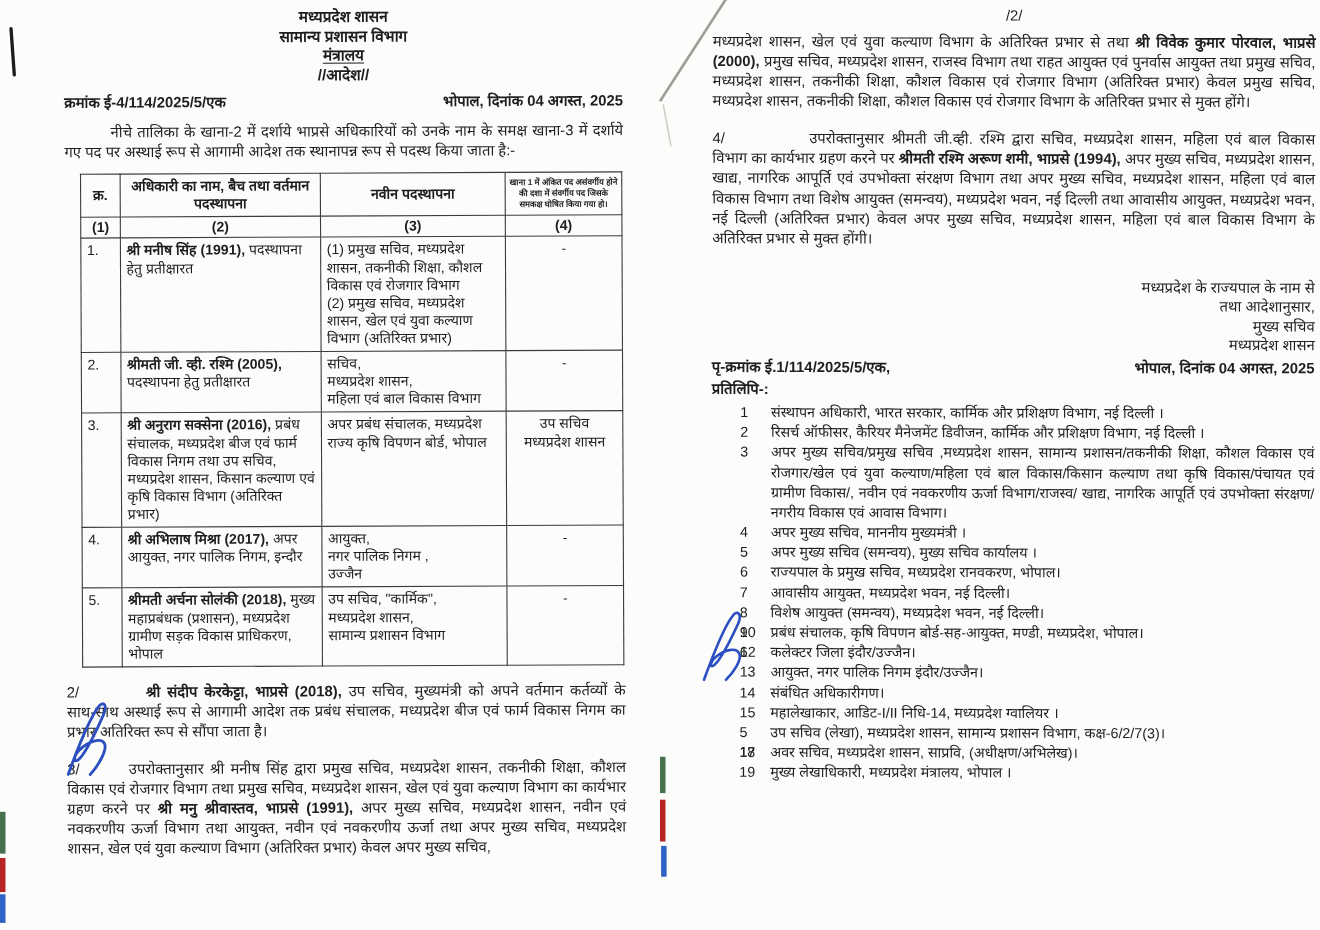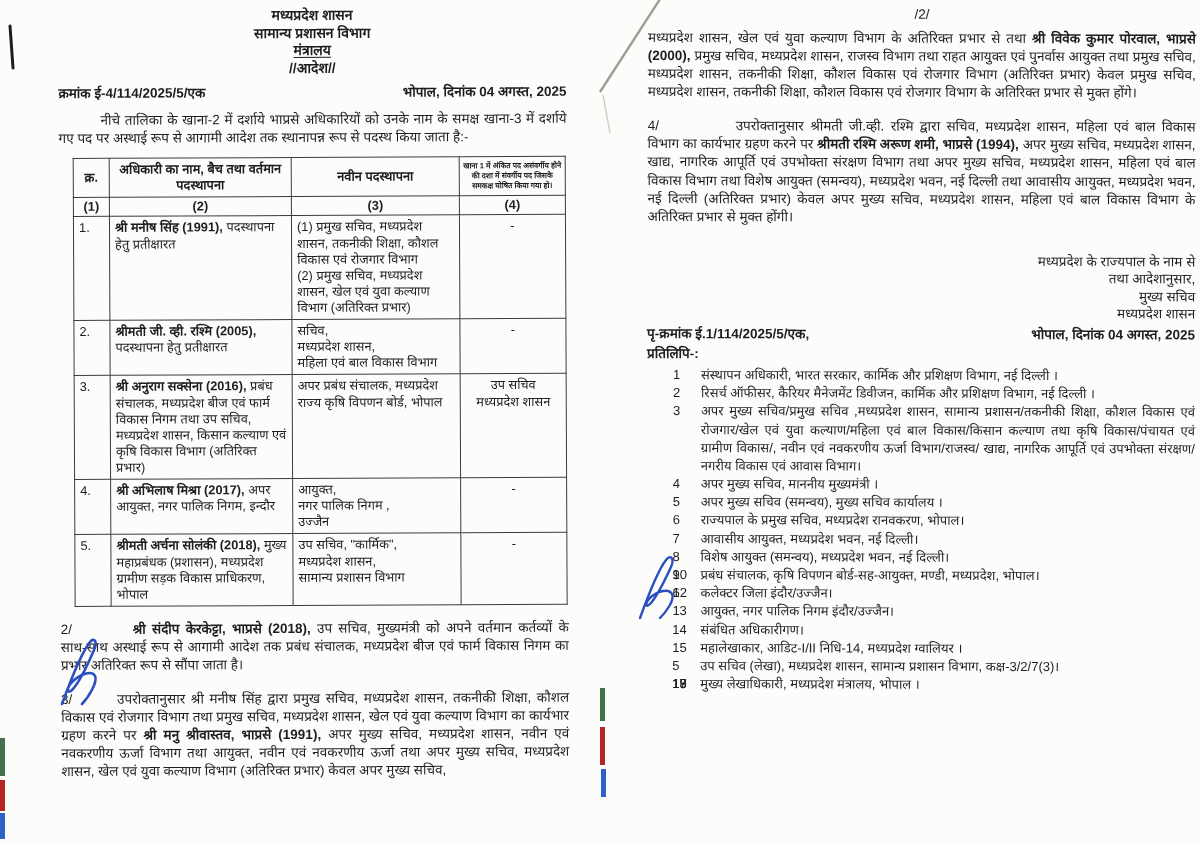--- a/index.html
+++ b/index.html
@@ -231,27 +231,28 @@
       <div class="copy-item">
       <span class="cnum">14</span>
       <span class="ctext">संबंधित अधिकारीगण।</span>
     </div>
       <div class="copy-item">
       <span class="cnum">15</span>
       <span class="ctext">महालेखाकार, आडिट-I/II निधि-14, मध्यप्रदेश ग्वालियर ।</span>
     </div>
       <div class="copy-item">
       <span class="cnum">5</span>
-      <span class="ctext">उप सचिव (लेखा), मध्यप्रदेश शासन, सामान्य प्रशासन विभाग, कक्ष-3/2/7(3)।</span>
+      <span class="ctext">उप सचिव (लेखा), मध्यप्रदेश शासन, सामान्य प्रशासन विभाग, कक्ष-6/2/7(3)।</span>
     </div>
       <div class="copy-item">
       <span class="cnum">17</span>
     </div>
       <div class="copy-item">
       <span class="cnum">18</span>
+      <span class="ctext">अवर सचिव, मध्यप्रदेश शासन, साप्रवि, (अधीक्षण/अभिलेख)।</span>
     </div>
       <div class="copy-item">
       <span class="cnum">19</span>
       <span class="ctext">मुख्य लेखाधिकारी, मध्यप्रदेश मंत्रालय, भोपाल ।</span>
     </div>
     </div>
 </div>
 
 <svg class="crease" xmlns="http://www.w3.org/2000/svg">
   <line x1="662" y1="-4" x2="600" y2="92" stroke="#8e8e86" stroke-width="2.4" opacity="0.85"></line>

